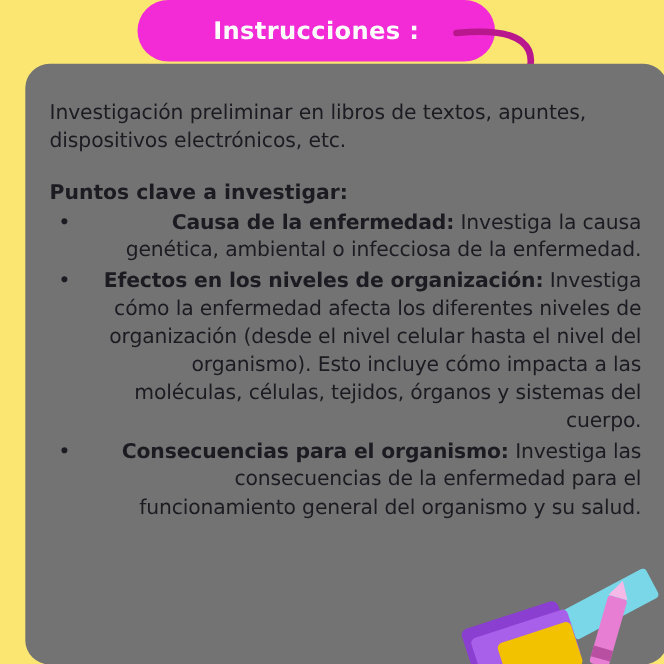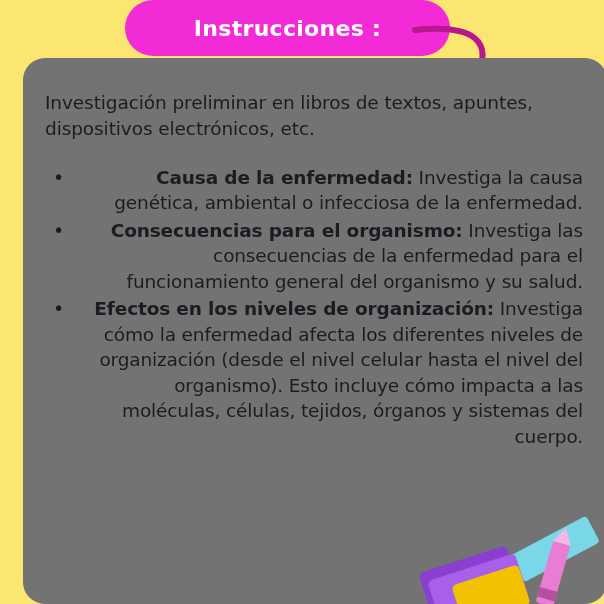--- a/index.html
+++ b/index.html
@@ -126,30 +126,31 @@
   <svg class="arrow-svg" viewBox="0 0 110 70">
     <path d="M10 6 C 70 0, 88 18, 72 52" fill="none" stroke="#B8178E" stroke-width="6" stroke-linecap="round"></path>
     <path d="M58 40 L72 56 L84 38" fill="none" stroke="#B8178E" stroke-width="6" stroke-linecap="round" stroke-linejoin="round"></path>
   </svg>
 </div>
 
 <div class="card">
 
   <p class="intro">Investigación preliminar en libros de textos, apuntes, dispositivos electrónicos, etc.</p>
 
+  <p class="section-heading">Puntos clave a investigar:</p>
 
   <ul class="points">
     <li>
       <span class="li-label">Causa de la enfermedad:</span><span> Investiga la causa genética, ambiental o infecciosa de la enfermedad.</span>
     </li>
     <li>
-      <span class="li-label">Consecuencias para el organismo:</span><span> Investiga las consecuencias de la enfermedad para el funcionamiento general del organismo y su salud.</span>
+      <span class="li-label">Efectos en los niveles de organización:</span><span> Investiga cómo la enfermedad afecta los diferentes niveles de organización (desde el nivel celular hasta el nivel del organismo). Esto incluye cómo impacta a las moléculas, células, tejidos, órganos y sistemas del cuerpo.</span>
     </li>
     <li>
-      <span class="li-label">Efectos en los niveles de organización:</span><span> Investiga cómo la enfermedad afecta los diferentes niveles de organización (desde el nivel celular hasta el nivel del organismo). Esto incluye cómo impacta a las moléculas, células, tejidos, órganos y sistemas del cuerpo.</span>
+      <span class="li-label">Consecuencias para el organismo:</span><span> Investiga las consecuencias de la enfermedad para el funcionamiento general del organismo y su salud.</span>
     </li>
   </ul>
 </div>
 
 <svg class="deco" viewBox="0 0 200 90">
 
   <g>
     <rect x="108" y="20" width="86" height="30" rx="4" fill="#79D7E8" transform="rotate(-28 151 35)"></rect>
   </g>
 

